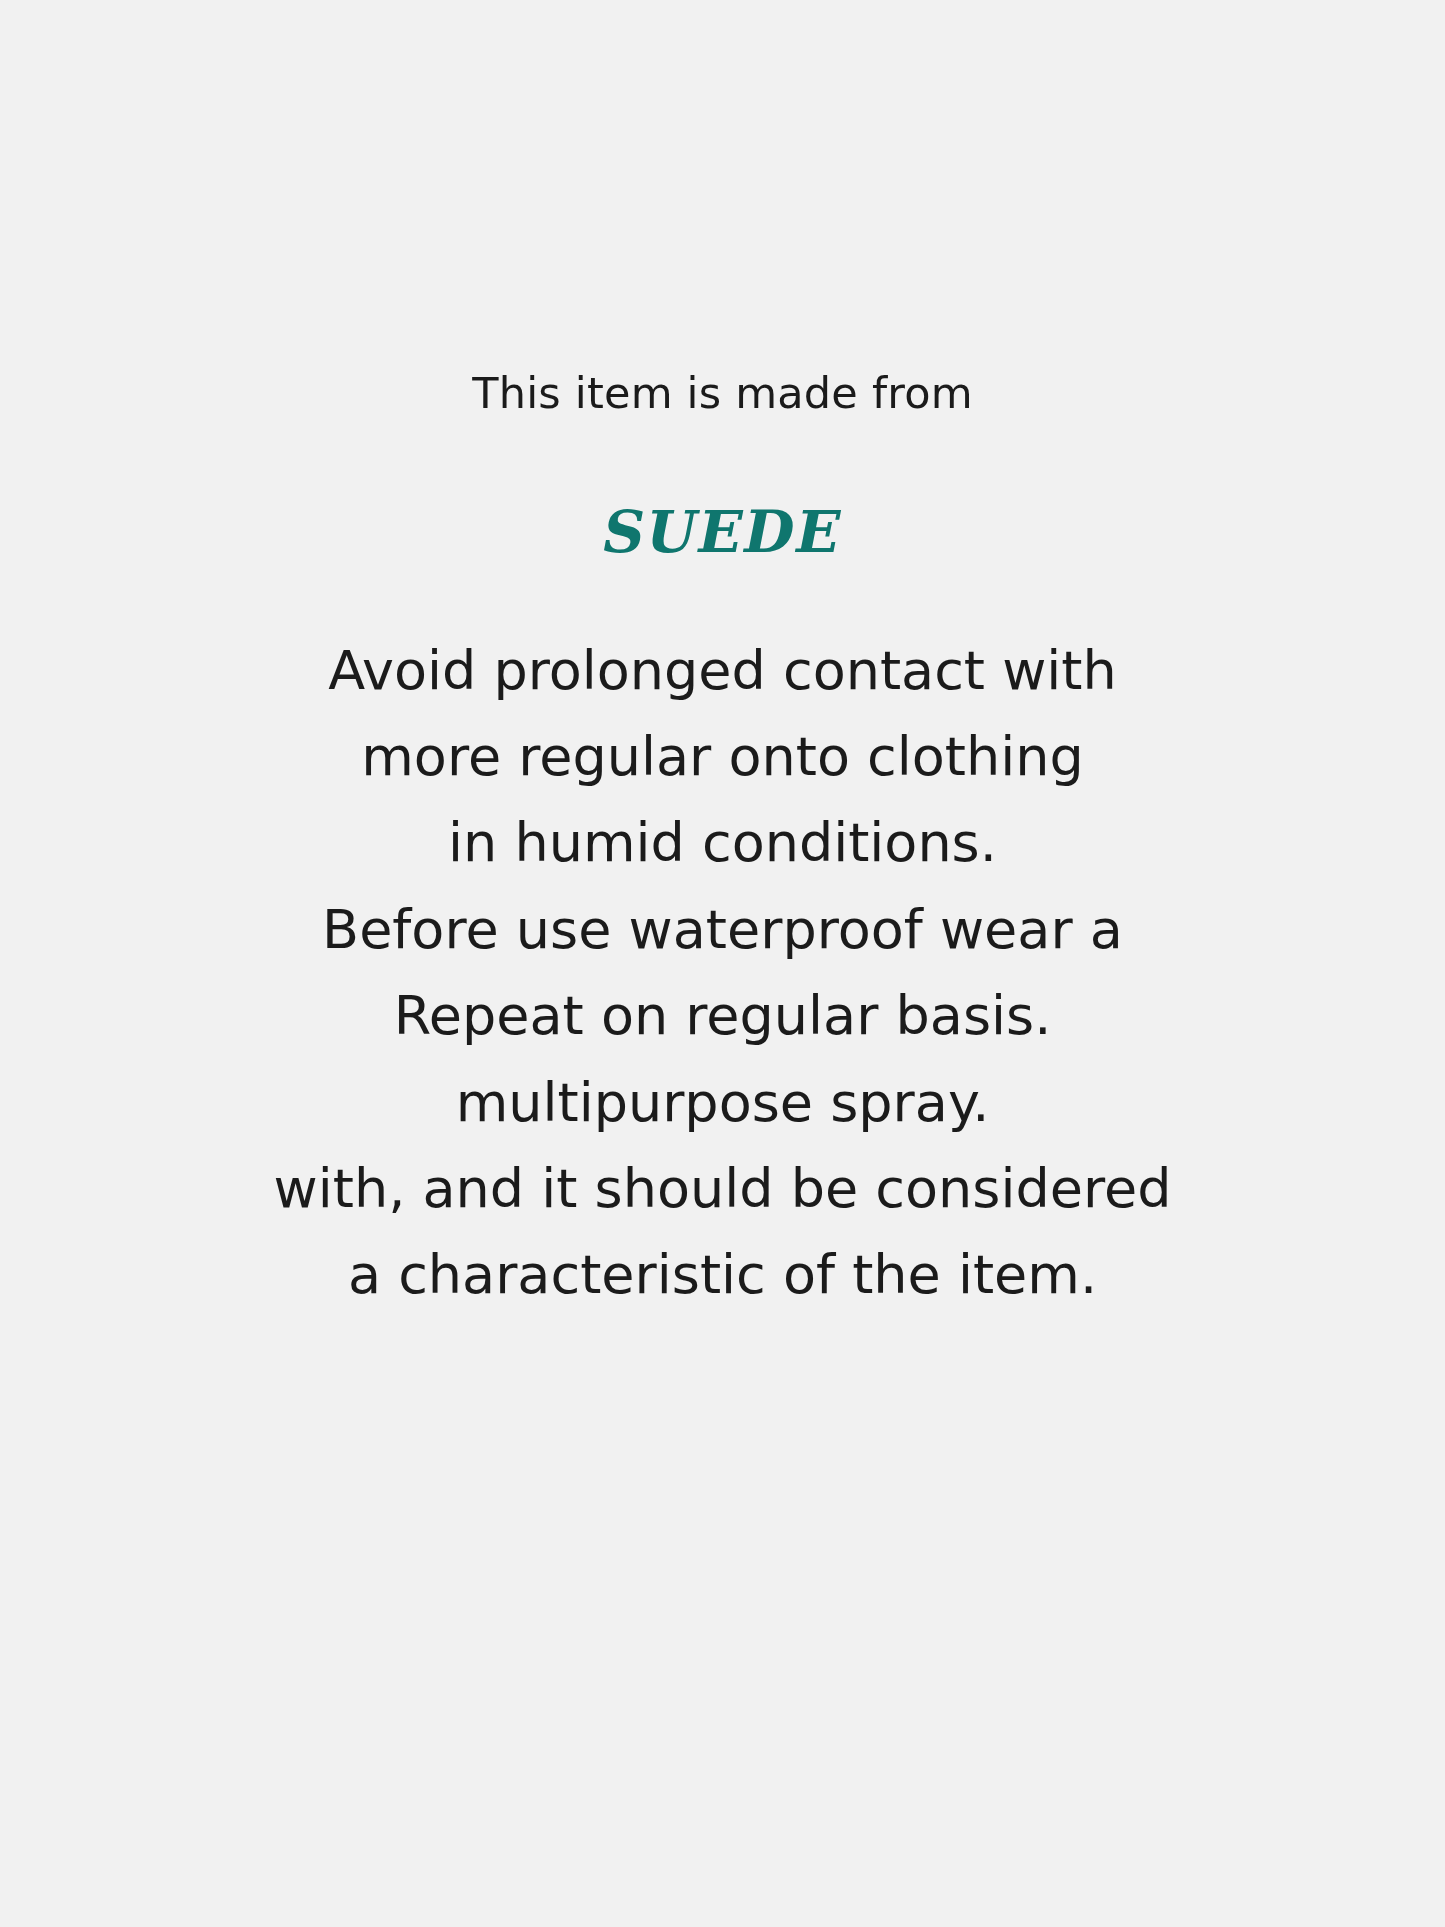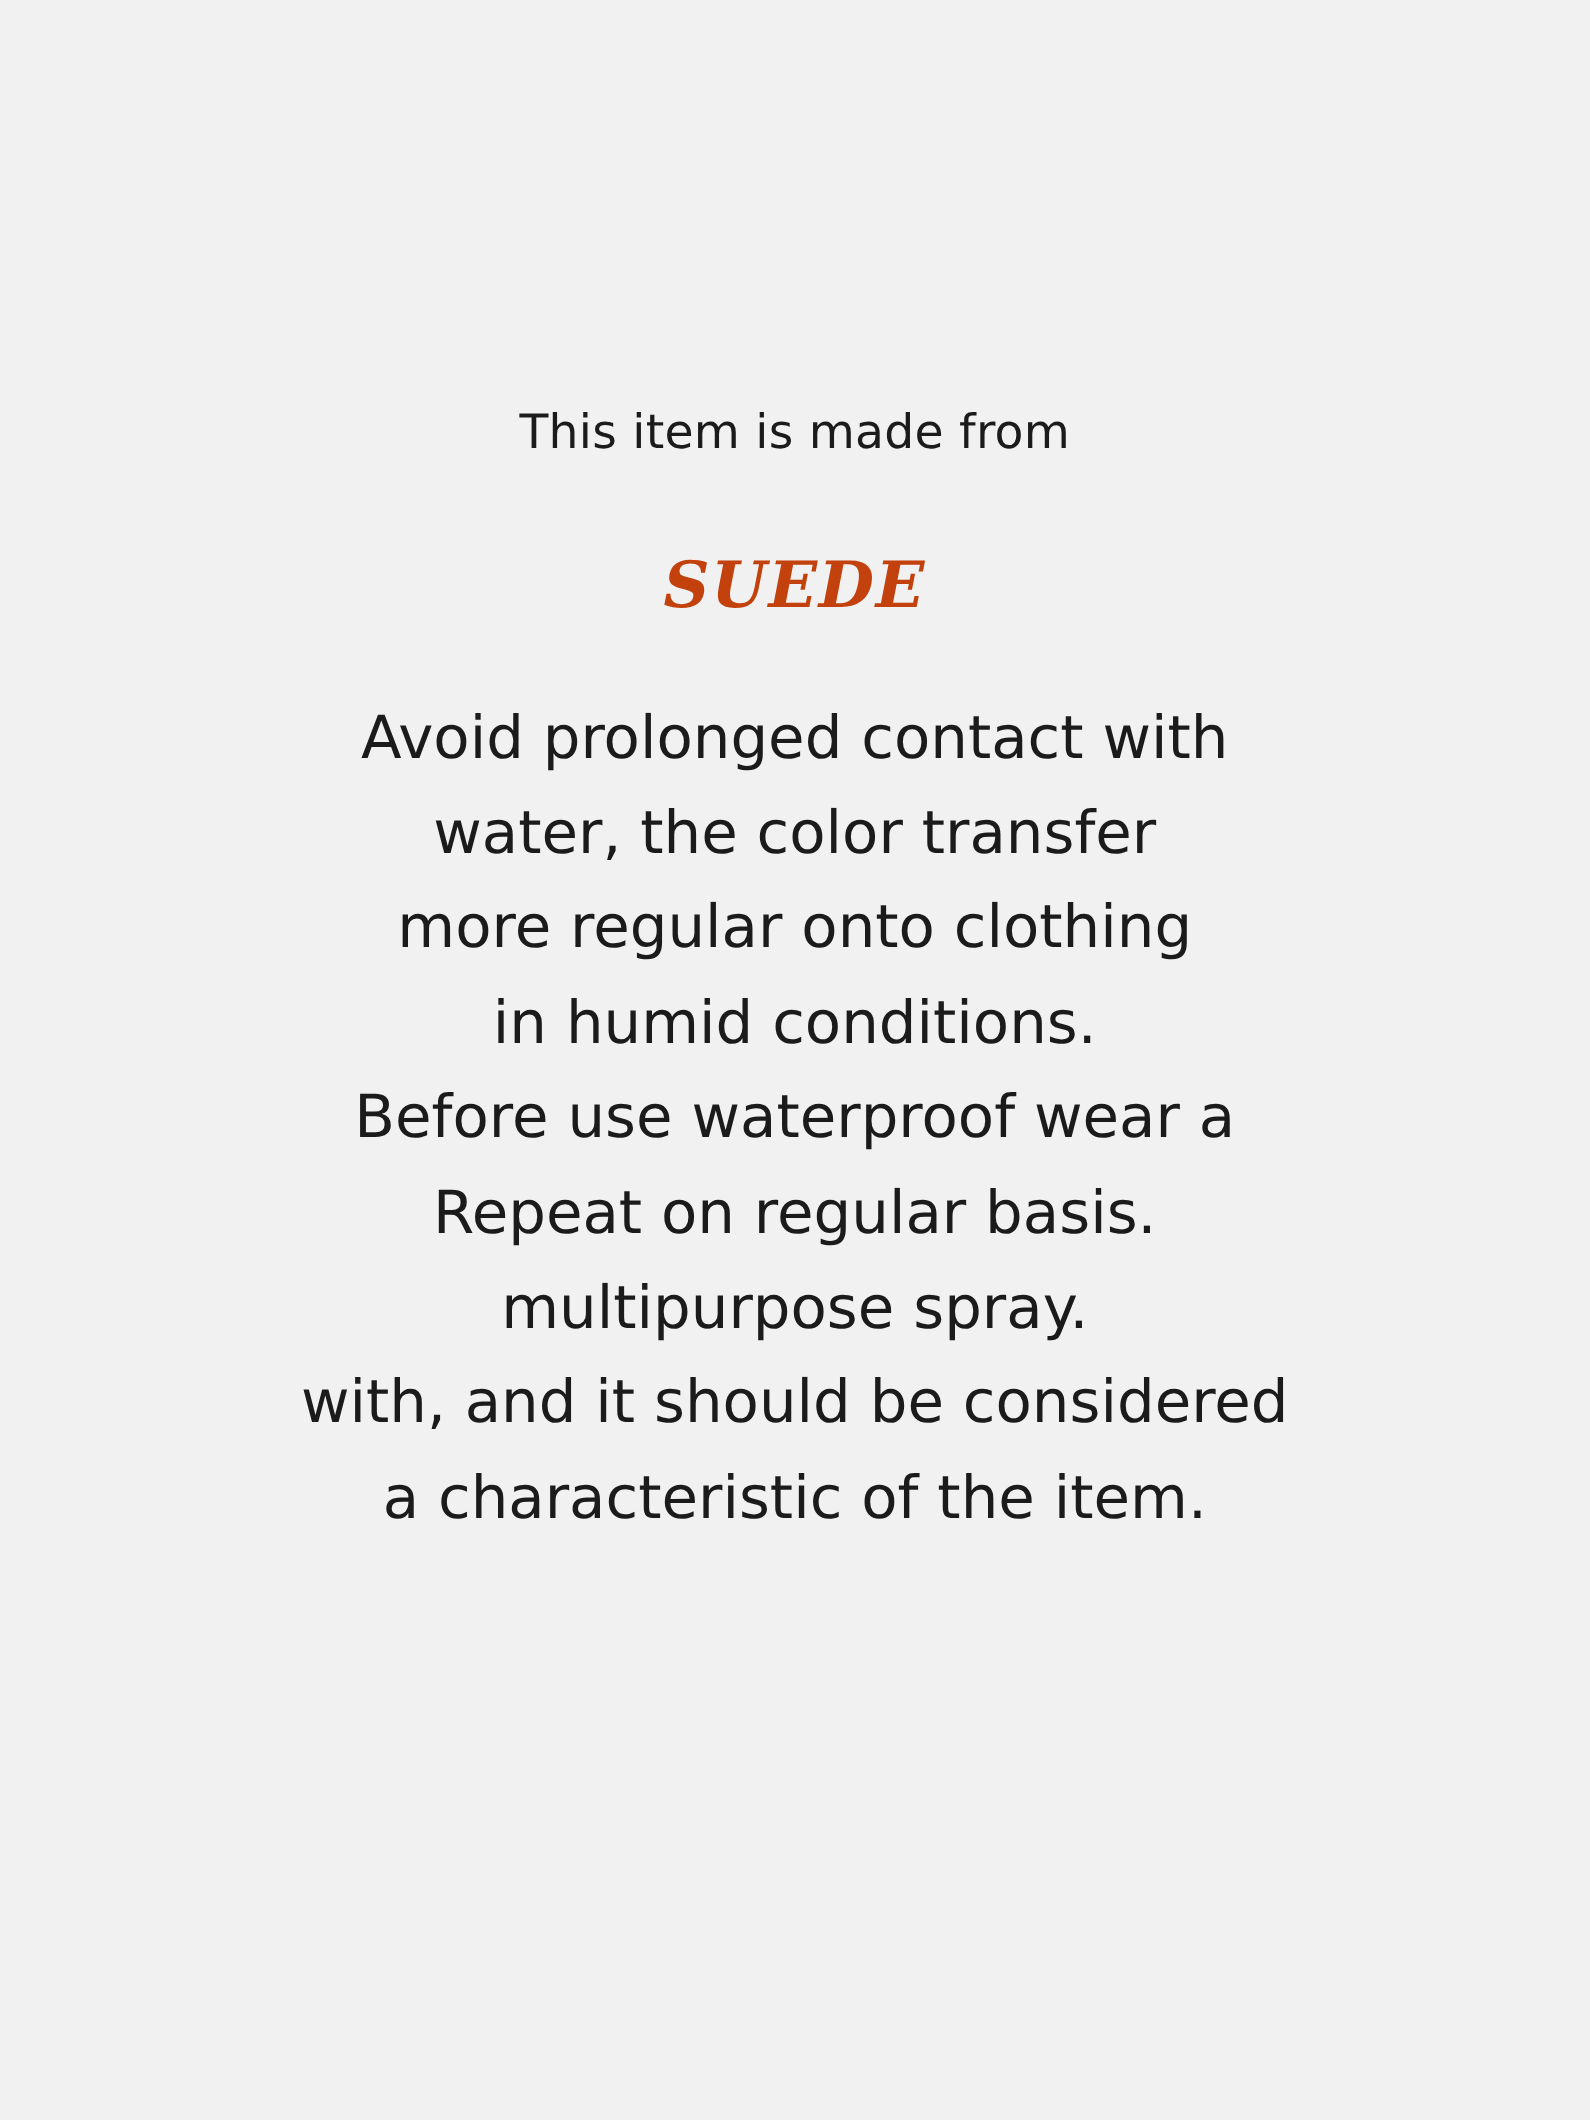--- a/index.html
+++ b/index.html
@@ -34,21 +34,21 @@
     color: #1b1b1b;
     margin: 0;
   }
   .material-name {
     font-family: "DejaVu Serif", serif;
     font-style: italic;
     font-weight: 700;
     font-size: 58px;
     letter-spacing: 1.5px;
     text-align: center;
-    color: #c2410c;
+    color: #0f766e;
     margin: 0;
     padding-top: 78px;
   }
   .instructions {
     margin: 0;
     padding-top: 62px;
     width: 1000px;
     text-align: center;
     font-size: 54px;
     line-height: 1.6;
@@ -64,21 +64,20 @@
 <body>
 
 <div class="care-card">
 
   <p class="intro-line">This item is made from</p>
 
   <h1 class="material-name">SUEDE</h1>
 
   <div class="instructions">
     <span class="line">Avoid prolonged contact with</span>
-    <span class="line">water, the color transfer</span>
     <span class="line">more regular onto clothing</span>
     <span class="line">in humid conditions.</span>
     <span class="line">Before use waterproof wear a</span>
     <span class="line">Repeat on regular basis.</span>
     <span class="line">multipurpose spray.</span>
     <span class="line">with, and it should be considered</span>
     <span class="line">a characteristic of the item.</span>
   </div>
 
 </div>

